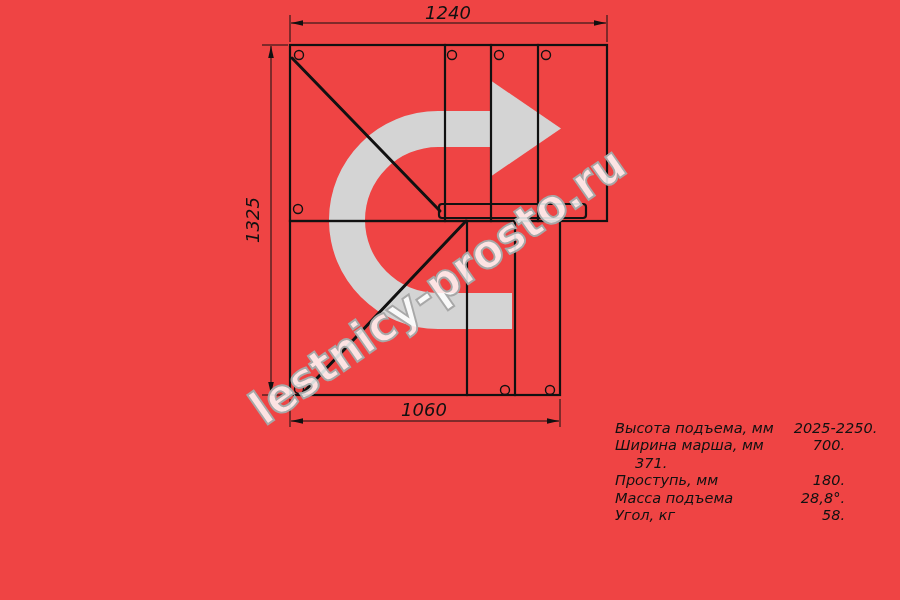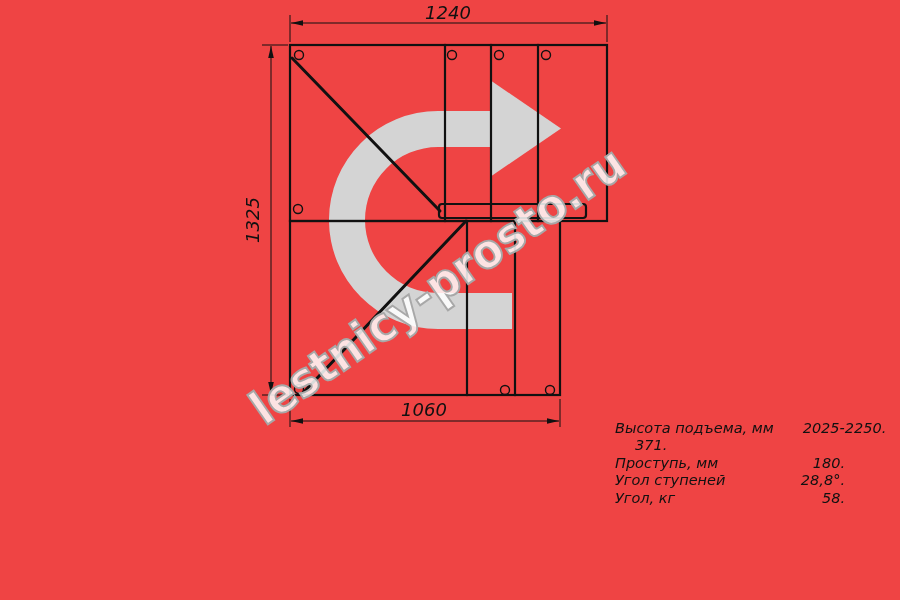--- a/index.html
+++ b/index.html
@@ -3,21 +3,21 @@
 <meta charset="utf-8">
 <style>
   html,body{margin:0;padding:0;background:#fff;}
   .page{position:relative;width:900px;height:600px;background:#ef4444;overflow:hidden;
         font-family:"DejaVu Sans",sans-serif;color:#111;}
   svg{position:absolute;left:0;top:0;}
   .dim-text{font-family:"DejaVu Sans",sans-serif;font-style:italic;font-size:18px;fill:#111;}
   .wm-text{font-family:"DejaVu Sans",sans-serif;font-weight:bold;}
   .specs{position:absolute;left:615px;top:420px;width:230px;
          font-family:"DejaVu Sans",sans-serif;font-style:italic;font-size:14.5px;color:#111;}
-  .spec-row{display:flex;justify-content:space-between;line-height:17.4px;white-space:nowrap;gap:9px;}
+  .spec-row{display:flex;justify-content:space-between;line-height:17.4px;white-space:nowrap;}
   .spec-label{text-align:left;}
   .spec-value{text-align:right;margin-left:20px;}
 </style>
 </head>
 <body>
 
 <div class="page">
 
   <svg width="900" height="600" viewBox="0 0 900 600">
 
@@ -84,28 +84,32 @@
 
     <text class="wm-text" transform="translate(447,299) rotate(-35)" text-anchor="middle" font-size="47" fill="#ffffff" fill-opacity="0.85" stroke="#a8a8a8" stroke-width="2" textLength="445" lengthAdjust="spacingAndGlyphs">lestnicy-prosto.ru</text>
   </svg>
 
   <div class="specs">
     <div class="spec-row">
       <span class="spec-label">Высота подъема, мм</span>
       <span class="spec-value">2025-2250.</span>
     </div>
     <div class="spec-row">
+      <span class="spec-label">Ширина марша, мм</span>
+      <span class="spec-value">700.</span>
+    </div>
+    <div class="spec-row">
       <span class="spec-value">371.</span>
     </div>
     <div class="spec-row">
       <span class="spec-label">Проступь, мм</span>
       <span class="spec-value">180.</span>
     </div>
     <div class="spec-row">
-      <span class="spec-label">Угол ступеней</span>
+      <span class="spec-label">Масса подъема</span>
       <span class="spec-value">28,8°.</span>
     </div>
     <div class="spec-row">
       <span class="spec-label">Угол, кг</span>
       <span class="spec-value">58.</span>
     </div>
   </div>
 
 </div>
 

